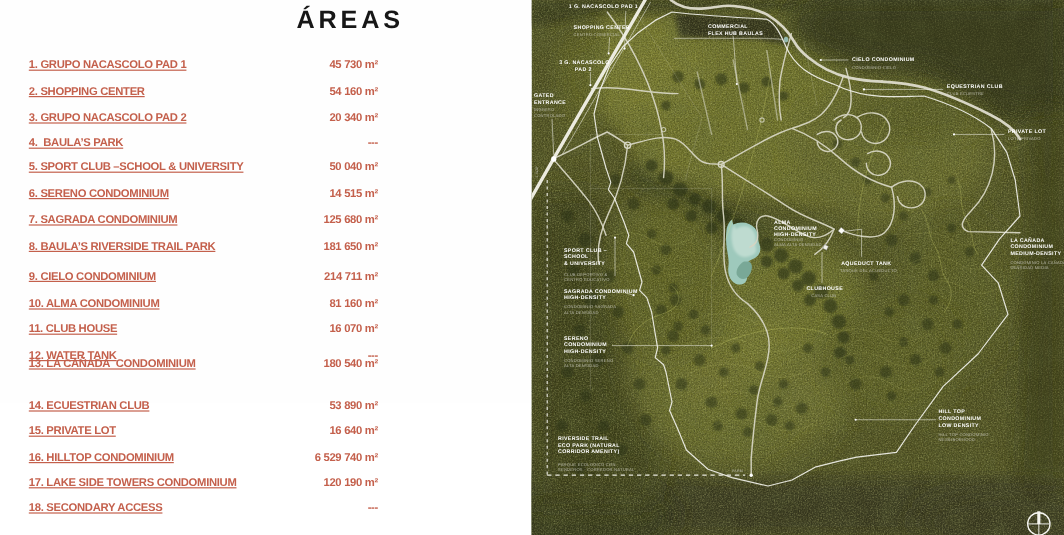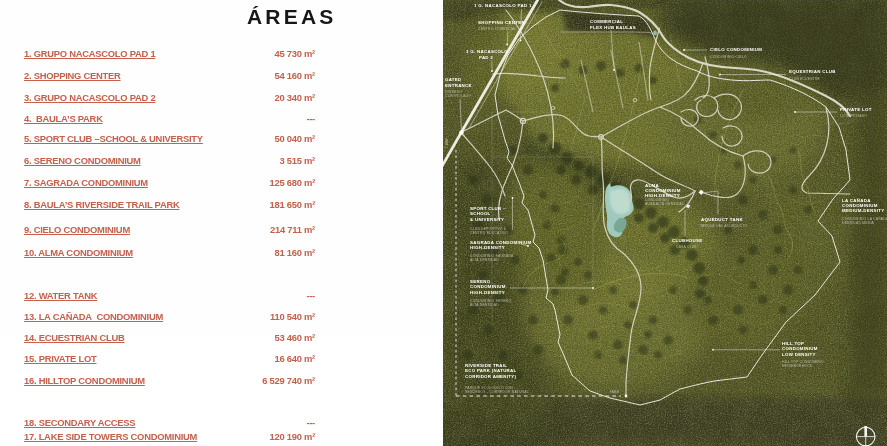--- a/index.html
+++ b/index.html
@@ -21,42 +21,43 @@
   <div class="row" style="top:48px;">1. GRUPO NACASCOLO PAD 1<span class="v">45 730 m²</span></div>
 
   <div class="row" style="top:70px;">2. SHOPPING CENTER<span class="v">54 160 m²</span></div>
 
   <div class="row" style="top:91.5px;">3. GRUPO NACASCOLO PAD 2<span class="v">20 340 m²</span></div>
 
   <div class="row" style="top:112.5px;">4.&nbsp; BAULA’S PARK<span class="v">---</span></div>
 
   <div class="row" style="top:133px;">5. SPORT CLUB –SCHOOL &amp; UNIVERSITY<span class="v">50 040 m²</span></div>
 
-  <div class="row" style="top:155px;">6. SERENO CONDOMINIUM<span class="v">3 515 m²</span></div>
+  <div class="row" style="top:155px;">6. SERENO CONDOMINIUM<span class="v">14 515 m²</span></div>
 
   <div class="row" style="top:177px;">7. SAGRADA CONDOMINIUM<span class="v">125 680 m²</span></div>
 
   <div class="row" style="top:198.5px;">8. BAULA’S RIVERSIDE TRAIL PARK<span class="v">181 650 m²</span></div>
 
   <div class="row" style="top:224px;">9. CIELO CONDOMINIUM<span class="v">214 711 m²</span></div>
 
   <div class="row" style="top:246.5px;">10. ALMA CONDOMINIUM<span class="v">81 160 m²</span></div>
 
+  <div class="row" style="top:268px;">11. CLUB HOUSE<span class="v">16 070 m²</span></div>
 
   <div class="row" style="top:289.5px;">12. WATER TANK<span class="v">---</span></div>
 
-  <div class="row" style="top:311px;">13. LA CAÑADA&nbsp; CONDOMINIUM<span class="v">110 540 m²</span></div>
-
-  <div class="row" style="top:332px;">14. ECUESTRIAN CLUB<span class="v">53 460 m²</span></div>
+  <div class="row" style="top:297px;">13. LA CAÑADA&nbsp; CONDOMINIUM<span class="v">180 540 m²</span></div>
+
+  <div class="row" style="top:332px;">14. ECUESTRIAN CLUB<span class="v">53 890 m²</span></div>
 
   <div class="row" style="top:352.5px;">15. PRIVATE LOT<span class="v">16 640 m²</span></div>
 
   <div class="row" style="top:374.5px;">16. HILLTOP CONDOMINIUM<span class="v">6 529 740 m²</span></div>
 
-  <div class="row" style="top:395.5px;margin-top:35px;">17. LAKE SIDE TOWERS CONDOMINIUM<span class="v">120 190 m²</span></div>
+  <div class="row" style="top:395.5px;">17. LAKE SIDE TOWERS CONDOMINIUM<span class="v">120 190 m²</span></div>
 
   <div class="row" style="top:417px;">18. SECONDARY ACCESS<span class="v">---</span></div>
 </div>
 
 <svg id="map" viewBox="0 0 444 446">
   <defs>
     <filter id="blur3">
         <feGaussianBlur stdDeviation="3"></feGaussianBlur>
       </filter>
     <filter id="blur2">

